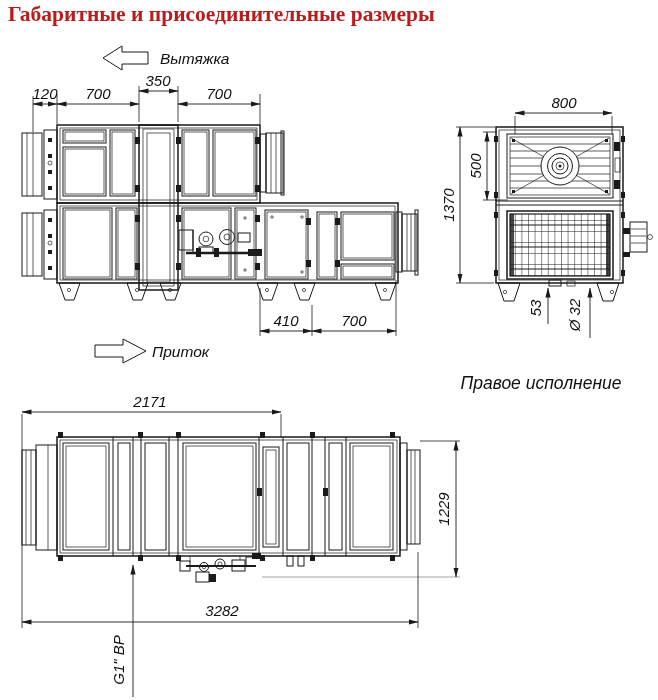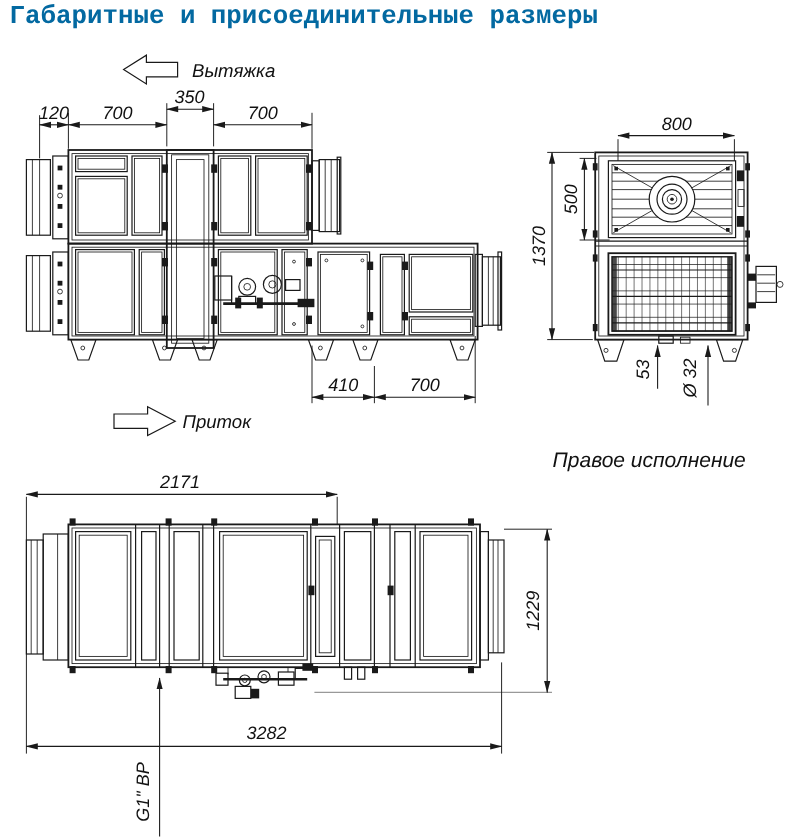--- a/index.html
+++ b/index.html
@@ -1,19 +1,19 @@
 <!DOCTYPE html>
 <html><head>
 <meta charset="utf-8">
 <style>
   html,body{margin:0;padding:0;background:#fff;}
   #stage{position:relative;width:658px;height:700px;background:#fff;overflow:hidden;
          font-family:"Liberation Sans",sans-serif;}
   #page-title{position:absolute;left:8px;top:2px;margin:0;font-size:21.5px;font-weight:bold;
-              color:#0369a1;letter-spacing:0;font-family:Liberation Mono, monospace;}
+              color:#b91c1c;letter-spacing:0;font-family:Liberation Serif, serif;}
   svg{position:absolute;left:0;top:0;}
   .ln{stroke:#1a1a1a;stroke-width:1;fill:none}
   .ln2{stroke:#1a1a1a;stroke-width:1.5;fill:none}
   .thin{stroke:#1a1a1a;stroke-width:.7;fill:none}
   .dim{stroke:#1a1a1a;stroke-width:.9;fill:none}
   .ext{stroke:#1a1a1a;stroke-width:.8;fill:none}
   .fb{fill:#1a1a1a;stroke:none}
   text.d{font:italic 15px "Liberation Sans",sans-serif;fill:#111}
   text.lbl{font:italic 15.5px "Liberation Sans",sans-serif;fill:#111}
   text.note{font:italic 17.5px "Liberation Sans",sans-serif;fill:#111}

